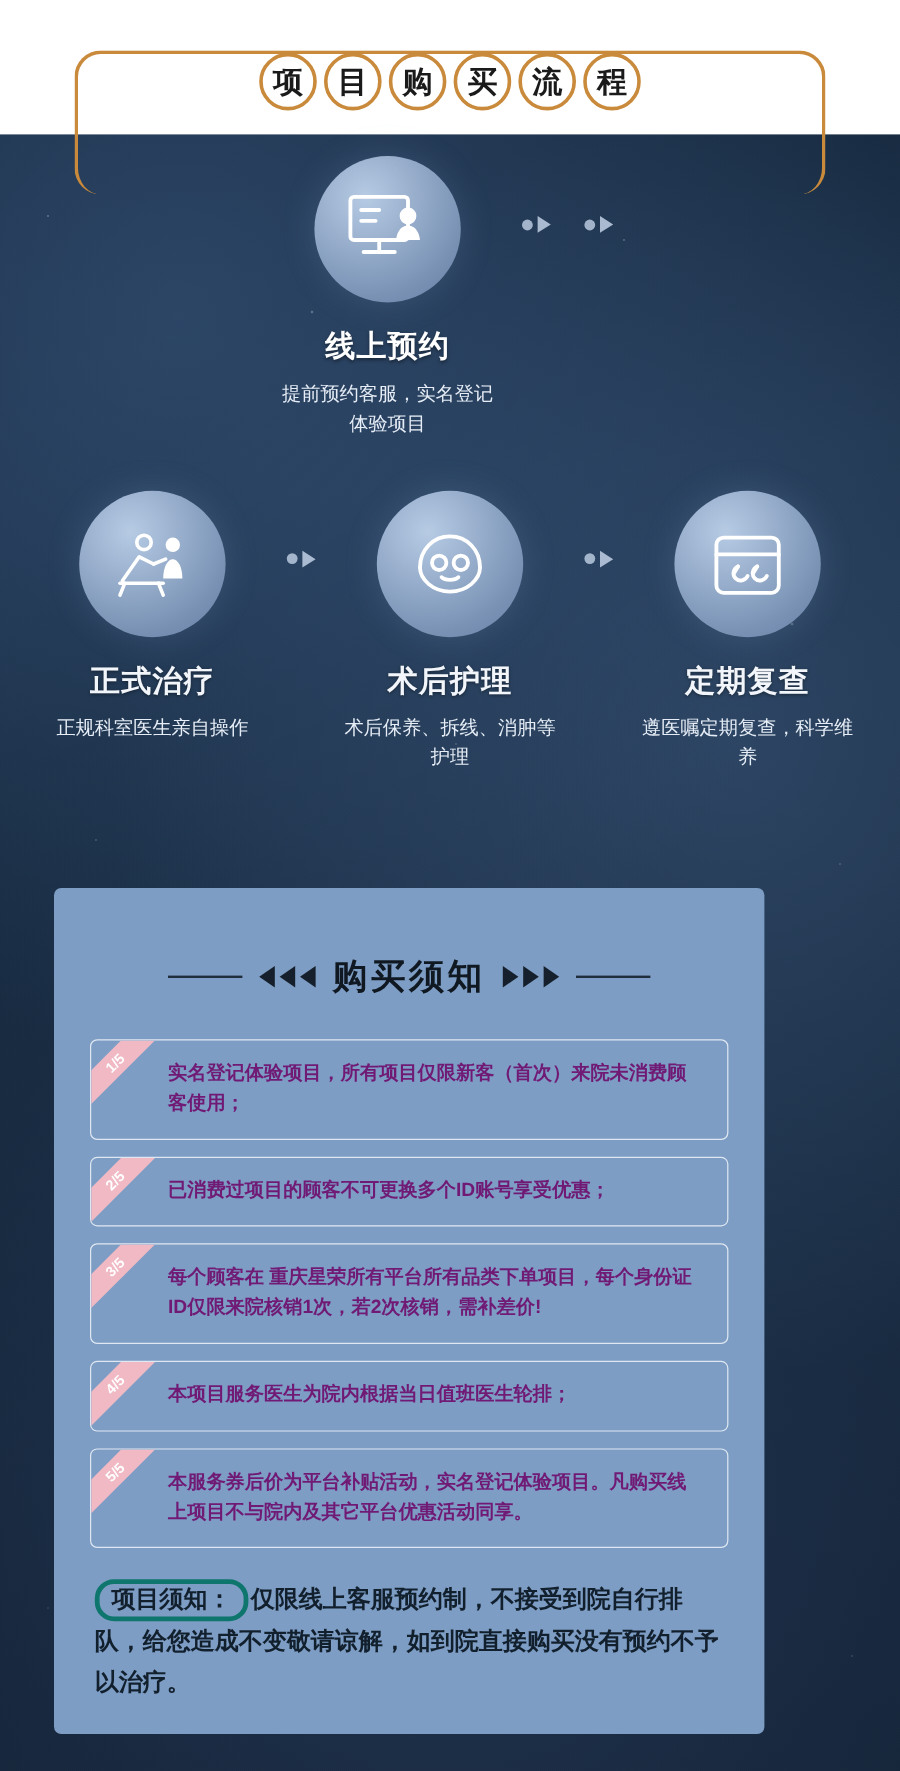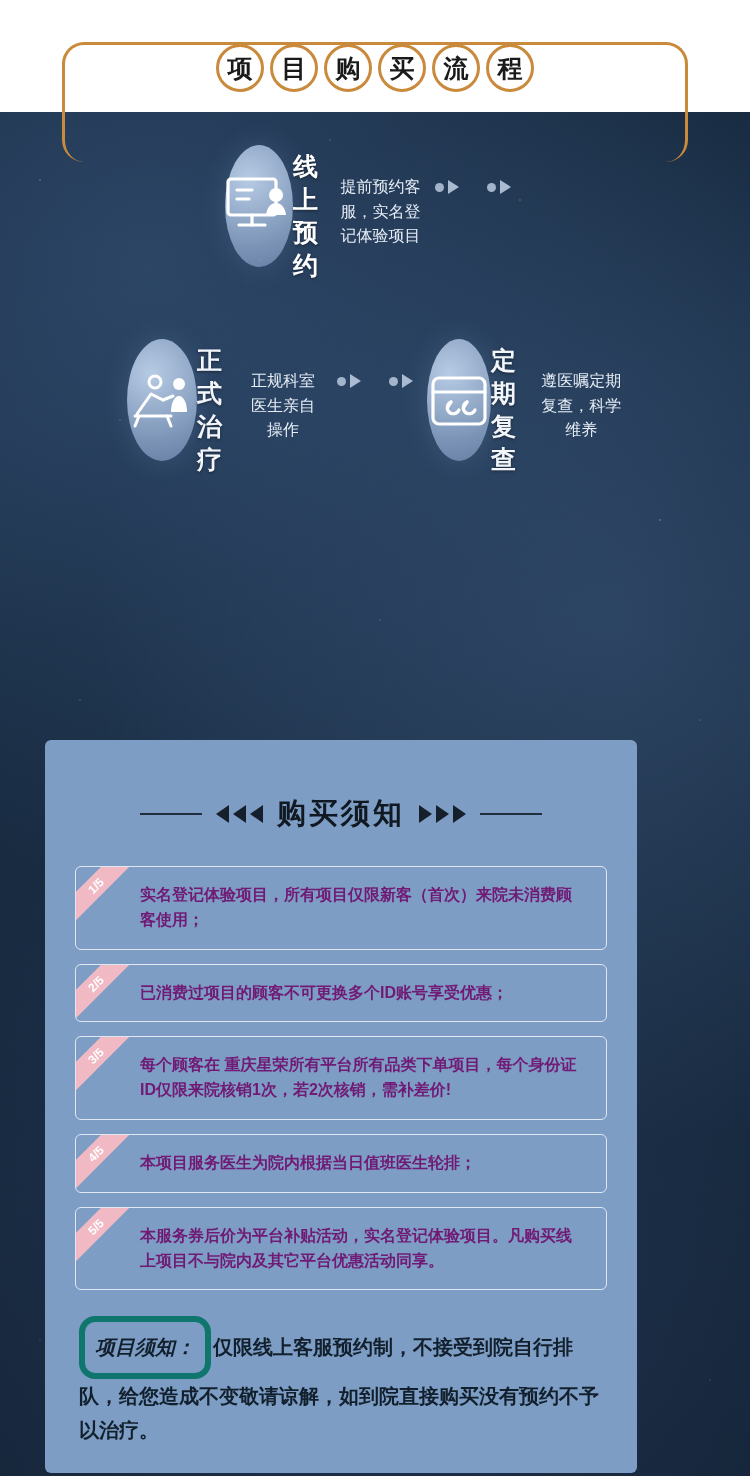--- a/index.html
+++ b/index.html
@@ -94,21 +94,21 @@
   }
   .step-row {
     display: flex;
     justify-content: center;
     align-items: flex-start;
     gap: 0;
   }
   .step {
     width: 196px;
     display: flex;
-    flex-direction: row;
+    flex-direction: column;
     align-items: center;
   }
   .circle {
     width: 122px;
     height: 122px;
     border-radius: 50%;
     background: radial-gradient(circle at 35% 28%, rgba(190,210,235,0.95), rgba(140,165,200,0.82) 70%, rgba(120,145,185,0.75) 100%);
     display: flex;
     align-items: center;
     justify-content: center;
@@ -244,26 +244,25 @@
   }
   .footer-note {
     margin: 26px 34px 0 34px;
     font-size: 20px;
     font-weight: bold;
     line-height: 1.7;
     color: #12202e;
   }
   .footer-tag {
     display: inline-block;
-    border: 6px solid #0f766e;
+    border: 4px solid #0f766e;
     border-radius: 16px;
-    padding: 12px 10px;
+    padding: 0 10px;
     margin-right: 2px;
     line-height: 1.35;
-    font-style: italic;
   }
 </style>
 </head>
 <body>
 
 <div class="page">
   <div class="stars"></div>
 
   <div class="header">
     <div class="header-frame"></div>
@@ -325,20 +324,33 @@
         </div>
         <div class="step-title">正式治疗</div>
         <div class="step-desc">正规科室医生亲自操作</div>
       </div>
 
       <div class="arrow">
         <span class="dot"></span>
           <span class="tri"></span>
       </div>
 
+      <div class="step">
+        <div class="circle">
+          <svg width="66" height="62" viewBox="0 0 66 62" fill="none" stroke="#ffffff" stroke-width="3.2" stroke-linecap="round" stroke-linejoin="round">
+            <path d="M8 34c0-15 11-26 25-26s25 11 25 26"></path>
+            <path d="M8 34c0 10 11 20 25 20s25-10 25-20"></path>
+            <circle cx="24" cy="30" r="6"></circle>
+            <circle cx="42" cy="30" r="6"></circle>
+            <path d="M26 42c3 3 11 3 14 0"></path>
+          </svg>
+        </div>
+        <div class="step-title">术后护理</div>
+        <div class="step-desc">术后保养、拆线、消肿等护理</div>
+      </div>
 
       <div class="arrow">
         <span class="dot"></span>
           <span class="tri"></span>
       </div>
 
       <div class="step">
         <div class="circle">
           <svg width="64" height="60" viewBox="0 0 64 60" fill="none" stroke="#ffffff" stroke-width="3.2" stroke-linecap="round" stroke-linejoin="round">
             <rect x="6" y="8" width="52" height="46" rx="6"></rect>

